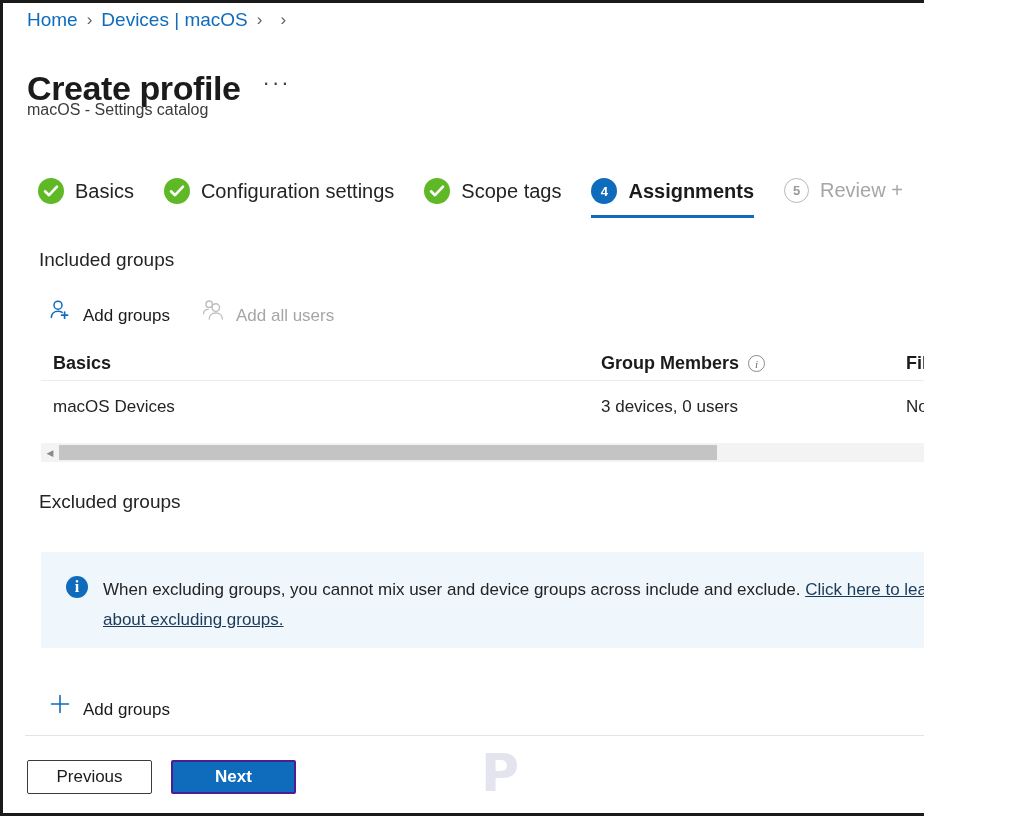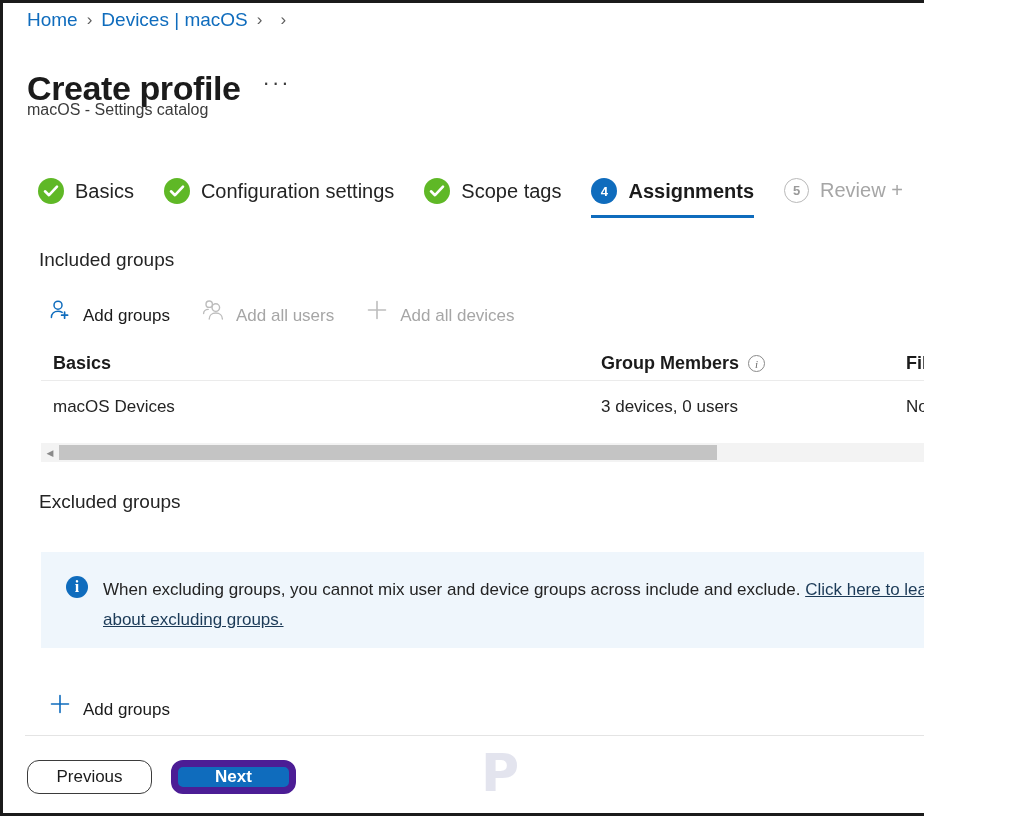--- a/index.html
+++ b/index.html
@@ -287,30 +287,30 @@
     left: 24px; top: 757px;
     display: flex; align-items: center;
   }
   .btn {
     font-family: "Liberation Sans", sans-serif;
     font-size: 17px;
     height: 34px;
     min-width: 125px;
     padding: 0 16px;
     cursor: pointer;
-    border-radius: 12px;
+    border-radius: 2px;
   }
   .btn-secondary {
     background: #ffffff;
     border: 1px solid #3b3b3b;
     color: #1b1b1b;
   }
   .btn-primary {
     background: #0f6cbd;
-    border: 7px solid #4c1d95;
+    border: 2px solid #4c1d95;
     color: #ffffff;
     font-weight: 600;
     margin-left: 19px;
   }
 
   
   .watermark {
     position: absolute;
     left: 478px; top: 744px;
     font-size: 52px;
@@ -402,28 +402,20 @@
         <svg width="24" height="24" viewBox="0 0 24 24" aria-hidden="true">
           <circle cx="8.2" cy="6.2" r="3.2" fill="none" stroke="currentColor" stroke-width="1.4"></circle>
           <circle cx="14.8" cy="9.6" r="3.8" fill="none" stroke="currentColor" stroke-width="1.4"></circle>
           <path d="M2.6 15.6 c0 -2.6 2.2 -4.2 4.6 -4.2" fill="none" stroke="currentColor" stroke-width="1.4" stroke-linecap="round"></path>
           <path d="M8.2 21 c0 -3.6 2.8 -6 6.6 -6 c3.8 0 6.6 2.4 6.6 6" fill="none" stroke="currentColor" stroke-width="1.4" stroke-linecap="round"></path>
         </svg>
       </span>
       <span class="cmd-label">Add all users</span>
     </div>
 
-    <div class="cmd cmd-disabled">
-      <span class="cmd-icon">
-        <svg width="24" height="24" viewBox="0 0 24 24" aria-hidden="true">
-          <path d="M12 3.5 v17 M3.5 12 h17" fill="none" stroke="currentColor" stroke-width="1.6" stroke-linecap="round"></path>
-        </svg>
-      </span>
-      <span class="cmd-label">Add all devices</span>
-    </div>
 
   </div>
 
   <div class="tbl">
     <div class="tbl-head">
       <div class="col-groups">Basics</div>
       <div class="col-members">
         <span>Group Members</span>
         <span class="hdr-info">i</span>
       </div>

